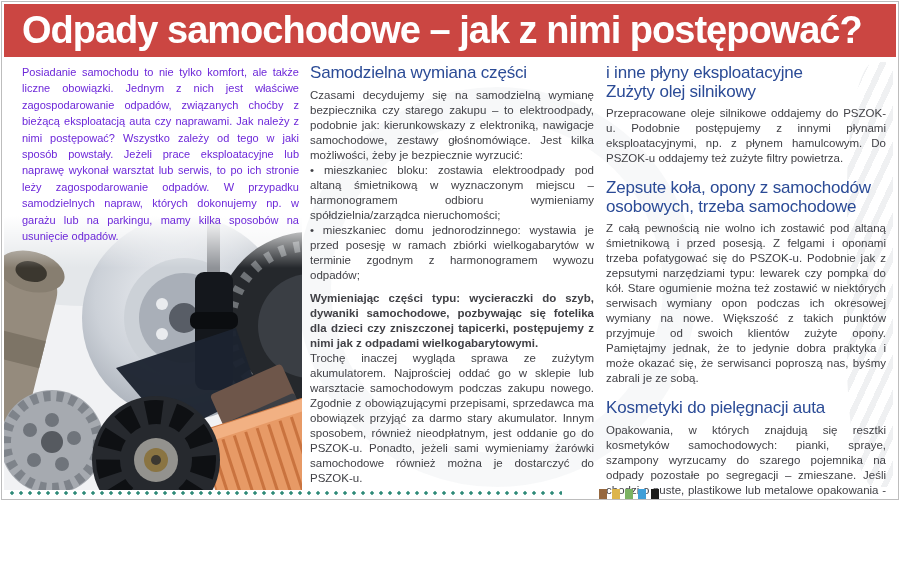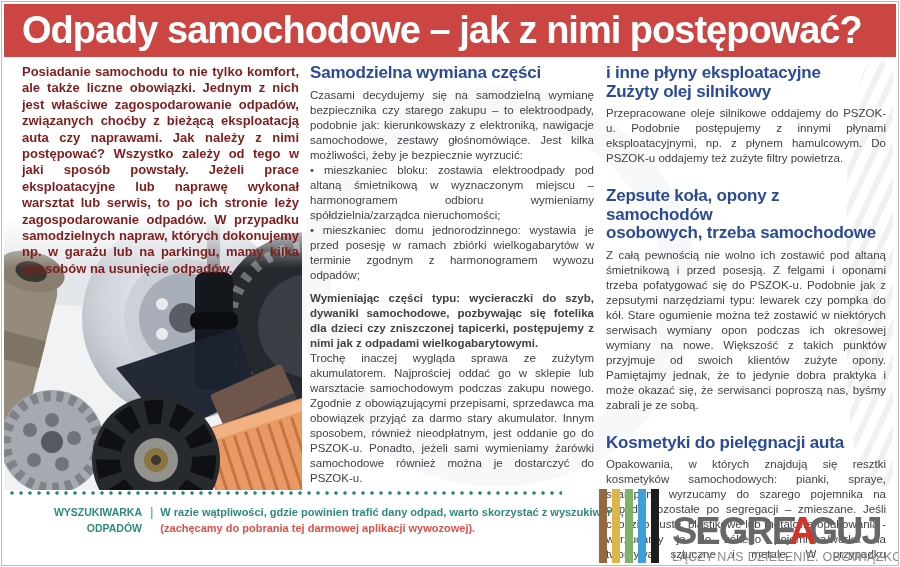--- a/index.html
+++ b/index.html
@@ -1,44 +1,44 @@
 <!DOCTYPE html>
 <html lang="pl"><head>
 <meta charset="utf-8">
 <style>
   * { margin:0; padding:0; box-sizing:border-box; }
   html,body { background:#fff; }
   body { font-family:"Liberation Sans", sans-serif; width:900px; height:567px; overflow:hidden; }
 
-  .page { position:relative; width:898px; height:565px; margin:1px; border:1px solid #bdbdbd; background:#fff; overflow:hidden; }
+  .page { position:relative; width:898px; height:499px; margin:1px; border:1px solid #bdbdbd; background:#fff; overflow:hidden; }
 
   
   .bg-swirl { position:absolute; left:295px; top:85px; width:400px; height:400px; border-radius:50%;
     border:34px solid rgba(195,202,210,0.14); z-index:0; }
   .bg-tread { position:absolute; right:5px; top:60px; width:46px; height:425px; z-index:0; opacity:.55;
     background:repeating-linear-gradient(115deg, rgba(125,135,148,0.22) 0 6px, transparent 6px 15px);
     border-top-left-radius:60% 30%; border-bottom-left-radius:60% 30%; }
 
   
   .banner { position:absolute; left:2px; top:2px; width:892px; height:53px; background:#cb4642;
     display:flex; align-items:center; padding-left:18px; z-index:3; }
   .banner h1 { color:#fff; font-size:38px; font-weight:bold; letter-spacing:-1px; white-space:nowrap; }
 
   
   .col { position:absolute; top:62px; z-index:2; }
   .col-left  { left:20px;  width:277px; }
   .col-mid   { left:308px; width:284px; }
   .col-right { left:604px; width:280px; }
 
-  .intro { font-size:13px; font-weight:bold; line-height:16.4px; color:#7f1d1d; text-align:justify; }
-
-  .heading { color:#2b4b96; font-weight:bold; font-size:17px; line-height:18.5px; letter-spacing:-0.2px; margin-bottom:5px; }
+  .intro { font-size:11px; font-weight:normal; line-height:16.4px; color:#6d28d9; text-align:justify; }
+
+  .heading { color:#2b4b96; font-weight:normal; font-size:17px; line-height:18.5px; letter-spacing:-0.2px; margin-bottom:5px; }
   .body-text { font-size:11.5px; line-height:15px; color:#414146; text-align:justify; }
   .gap-top { margin-top:8px;font-weight:bold; }
-  .sect { margin-top:21px; }
+  .sect { margin-top:13px; }
 
   
   .photo { position:absolute; left:2px; top:214px; width:298px; height:274px; z-index:1; overflow:hidden; }
 
   
   .dotted-line { position:absolute; left:8px; top:489px; width:552px; height:4px; z-index:2;
     background-image:radial-gradient(circle at 2px 2px, #2e8a78 1.5px, transparent 1.8px);
     background-size:9px 4px; background-repeat:repeat-x; }
 
   .finder { position:absolute; left:18px; top:502px; width:560px; display:flex; align-items:flex-start; z-index:2; }

